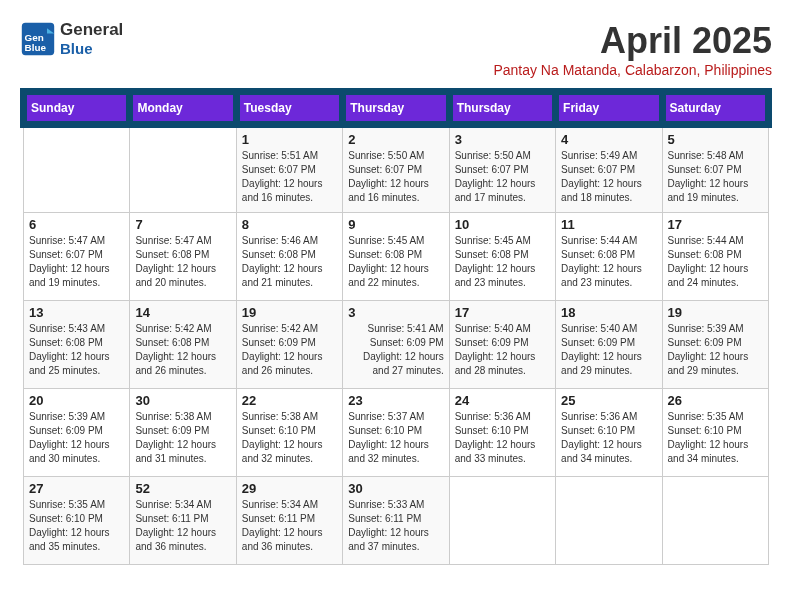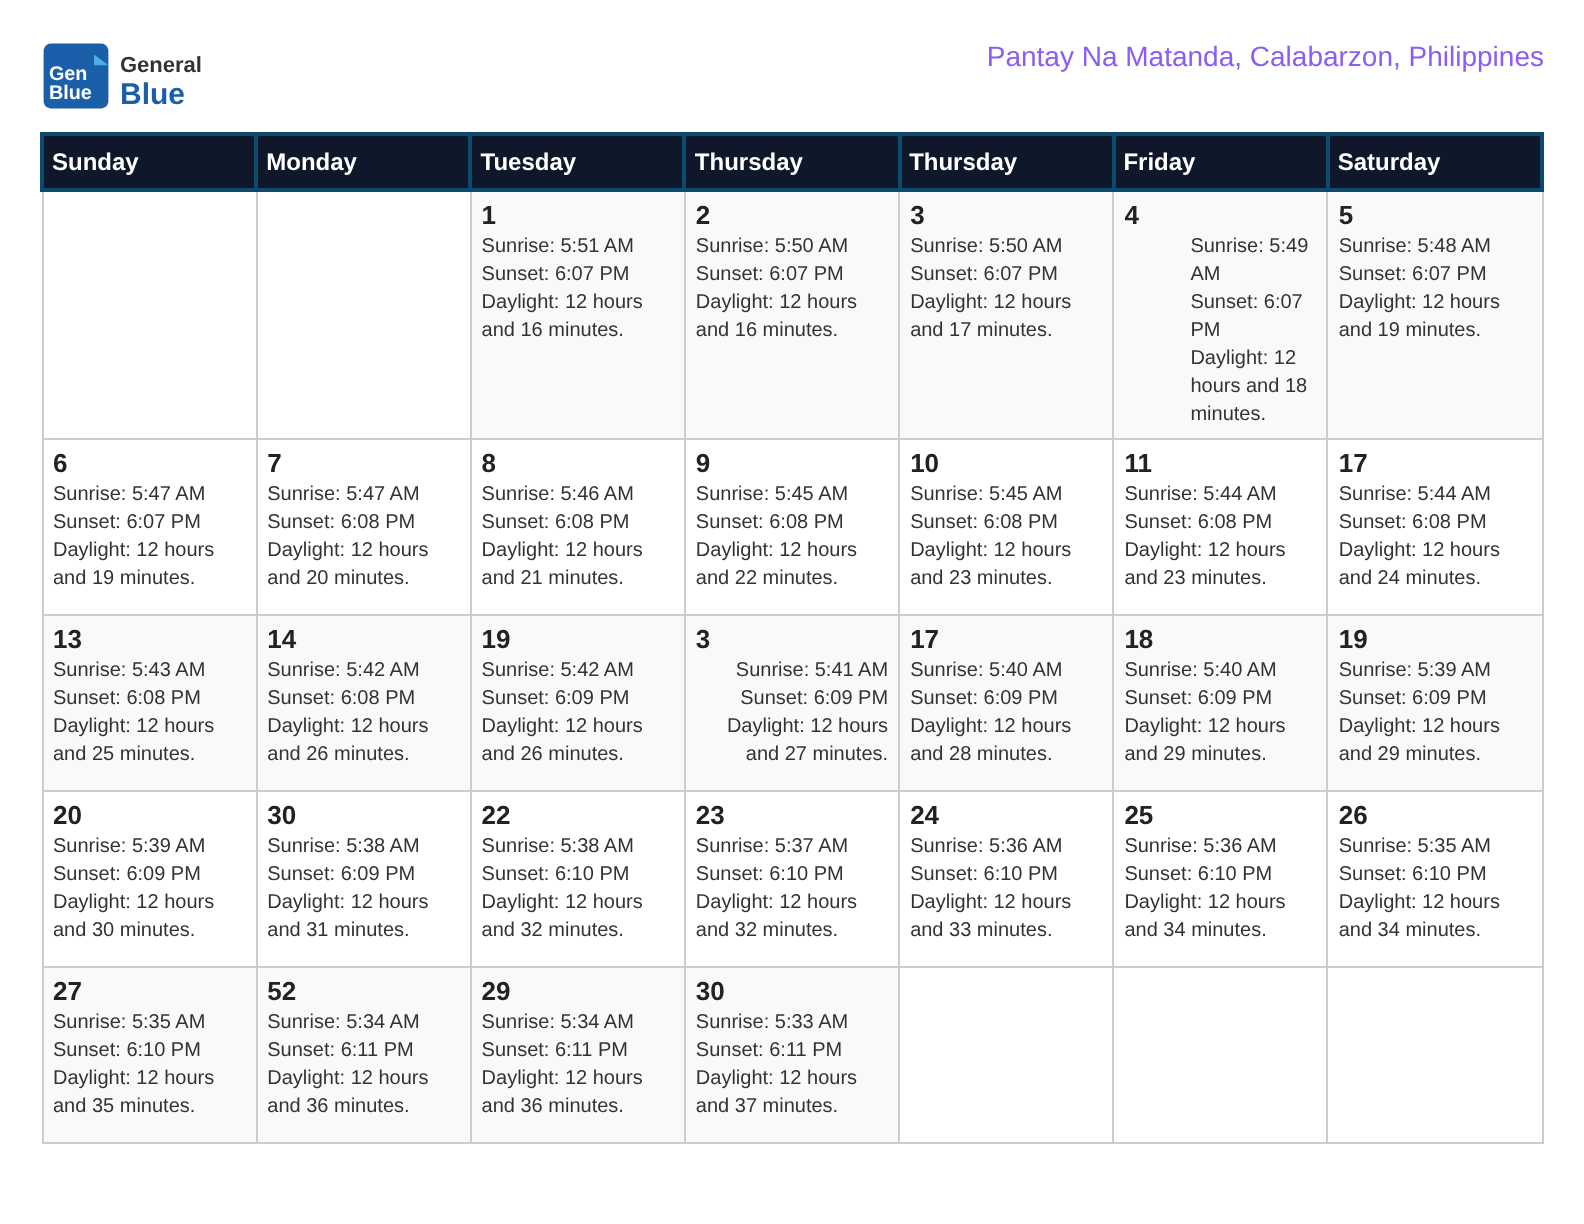--- a/index.html
+++ b/index.html
@@ -28,35 +28,35 @@
     .title-block {
       text-align: right;
     }
     .month-title {
       font-size: 36px;
       font-weight: bold;
       color: #333;
     }
     .location-title {
       font-size: 14px;
-      color: #8b5cf6;
+      color: #b91c1c;
     }
     table {
       width: 100%;
       border-collapse: collapse;
       table-layout: fixed;
     }
     thead th {
-      background-color: #0f172a;
+      background-color: #6d28d9;
       color: #fff;
       font-size: 12px;
       font-weight: bold;
       padding: 6px 4px;
       text-align: left;
-      border: 2px solid #0c4a6e;
+      border: 7px solid #0c4a6e;
     }
     tbody td {
       vertical-align: top;
       border: 1px solid #ccc;
       padding: 4px 5px;
       font-size: 10px;
       color: #333;
       height: 88px;
       background: #fff;
     }
@@ -84,25 +84,26 @@
 
 <div class="header">
   <div class="logo">
     <svg class="logo-icon" viewBox="0 0 40 40">
       <rect x="2" y="2" width="36" height="36" rx="4" fill="#1a5fa8"></rect>
       <text x="5" y="22" font-size="11" font-weight="bold" fill="white" font-family="Arial">Gen</text>
       <text x="5" y="33" font-size="11" font-weight="bold" fill="white" font-family="Arial">Blue</text>
       <polygon points="30,8 38,14 30,14" fill="#4ab0e4"></polygon>
     </svg>
     <div>
-      <div style="font-size:11px;font-weight:bold;color:#333;">General</div>
+      <div style="font-size:17px;font-weight:bold;color:#333;">General</div>
       <div style="font-size:15px;font-weight:bold;color:#1a5fa8;">Blue</div>
     </div>
   </div>
   <div class="title-block">
+    <div class="month-title">April 2025</div>
     <div class="location-title">Pantay Na Matanda, Calabarzon, Philippines</div>
   </div>
 </div>
 
 <table>
   <thead>
     <tr>
     <th>Sunday</th>
         <th>Monday</th>
         <th>Tuesday</th>
@@ -129,21 +130,21 @@
 Daylight: 12 hours and 16 minutes.</div>
         </td>
         <td>
           <span class="day-number">3</span>
           <div class="day-info" style="white-space: pre-line;">Sunrise: 5:50 AM
 Sunset: 6:07 PM
 Daylight: 12 hours and 17 minutes.</div>
         </td>
         <td>
           <span class="day-number">4</span>
-          <div class="day-info" style="white-space: pre-line; margin-left: 33px;">Sunrise: 5:49 AM
+          <div class="day-info" style="white-space: pre-line;">Sunrise: 5:49 AM
 Sunset: 6:07 PM
 Daylight: 12 hours and 18 minutes.</div>
         </td>
         <td>
           <span class="day-number">5</span>
           <div class="day-info" style="white-space: pre-line;">Sunrise: 5:48 AM
 Sunset: 6:07 PM
 Daylight: 12 hours and 19 minutes.</div>
         </td>
       </tr>

